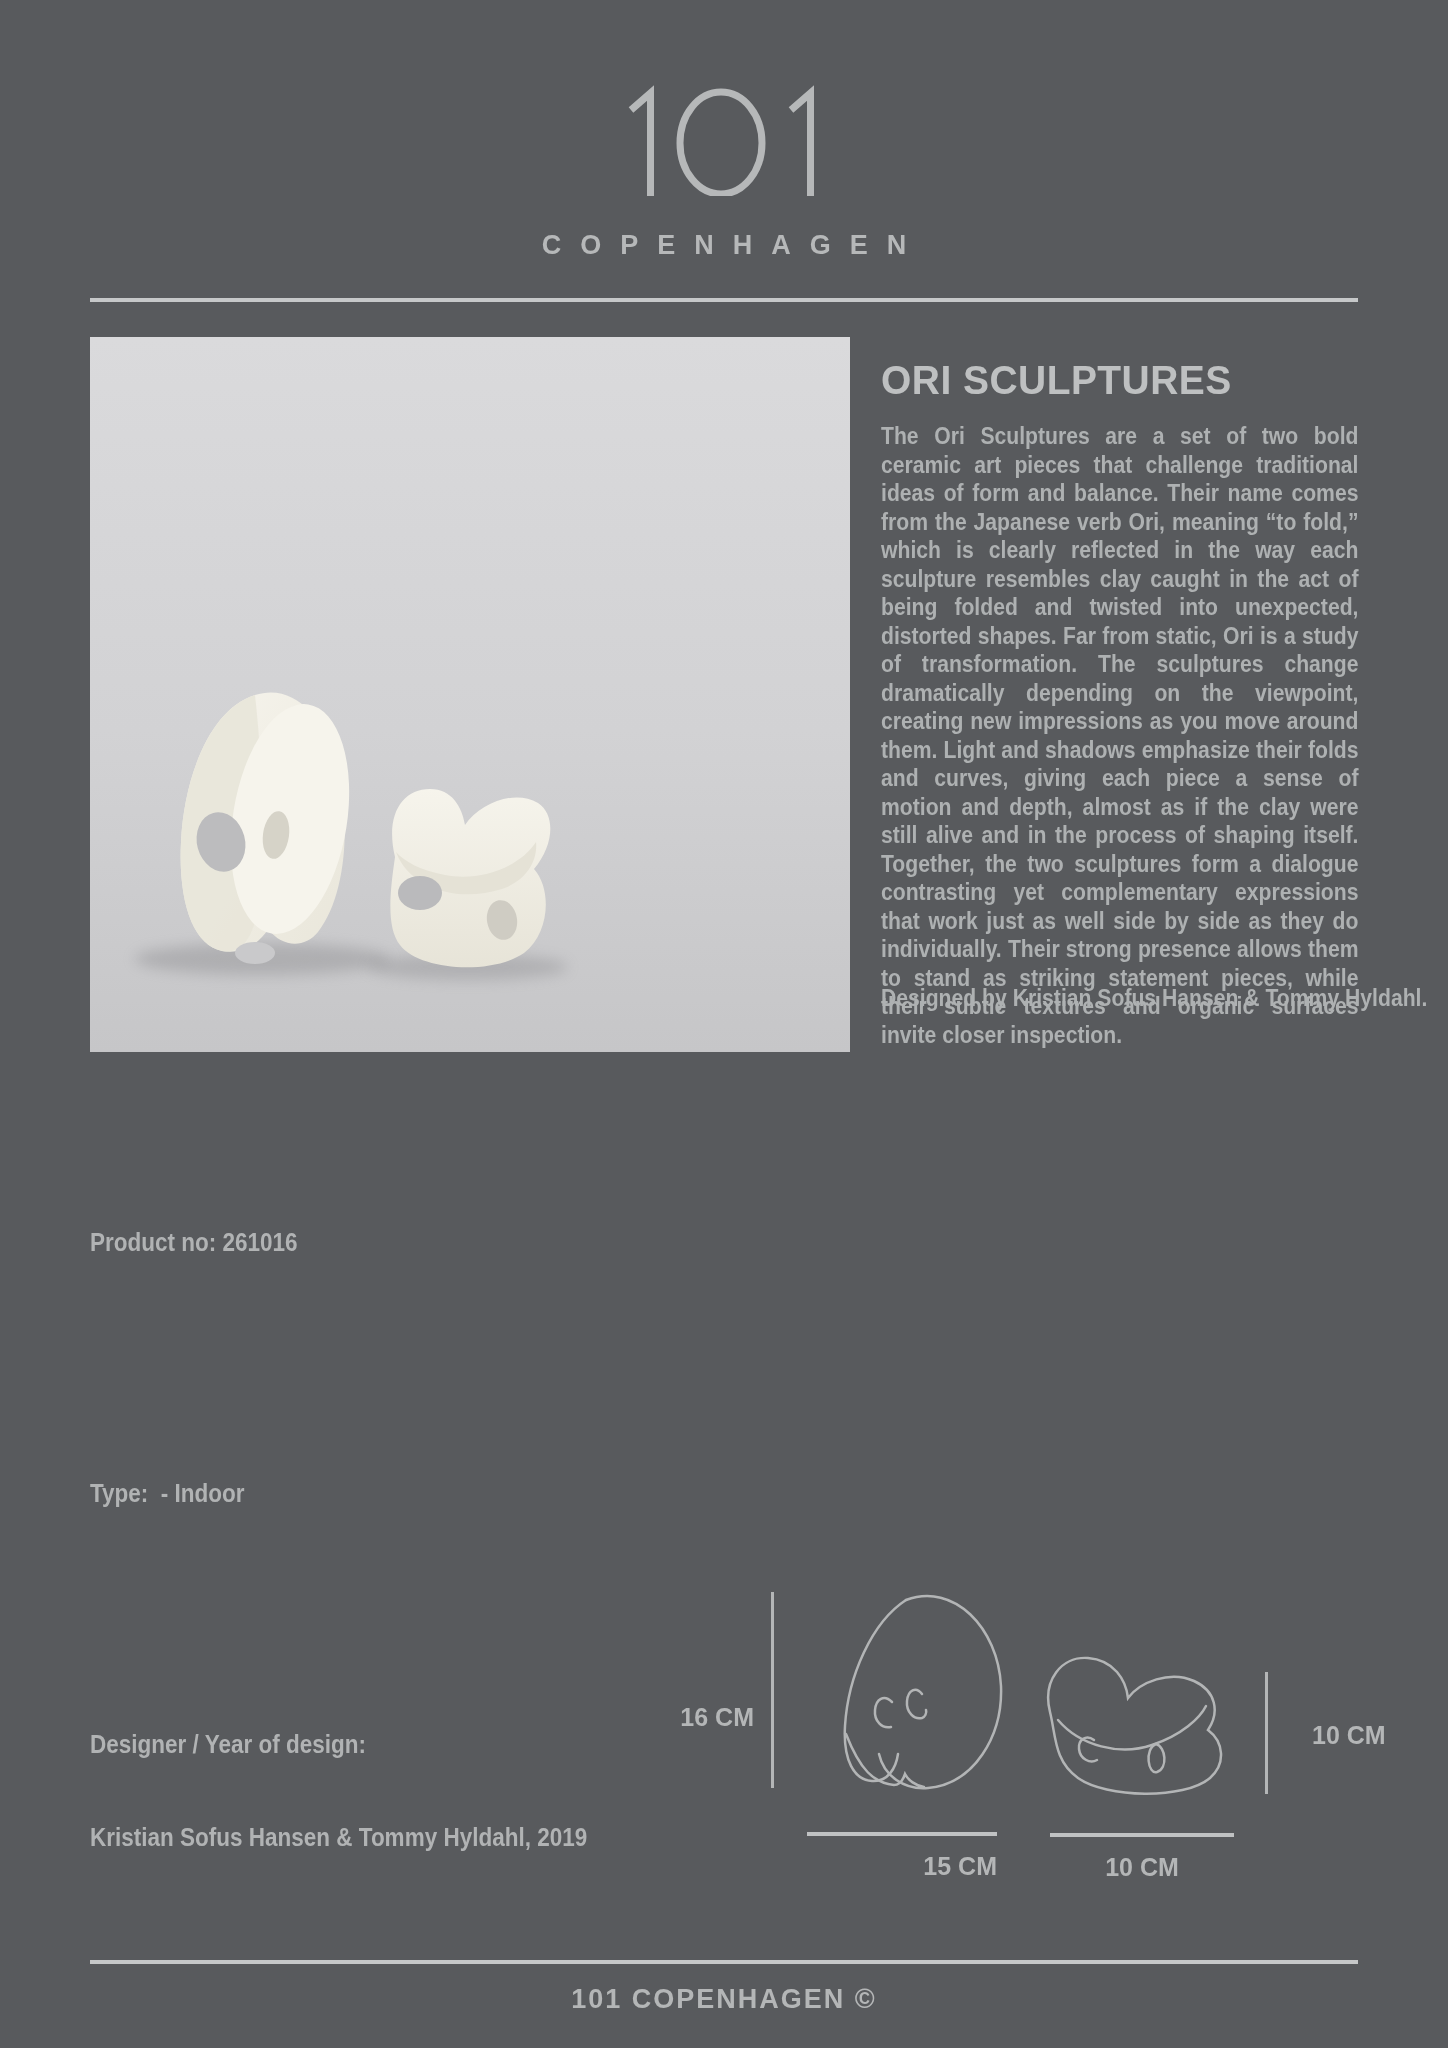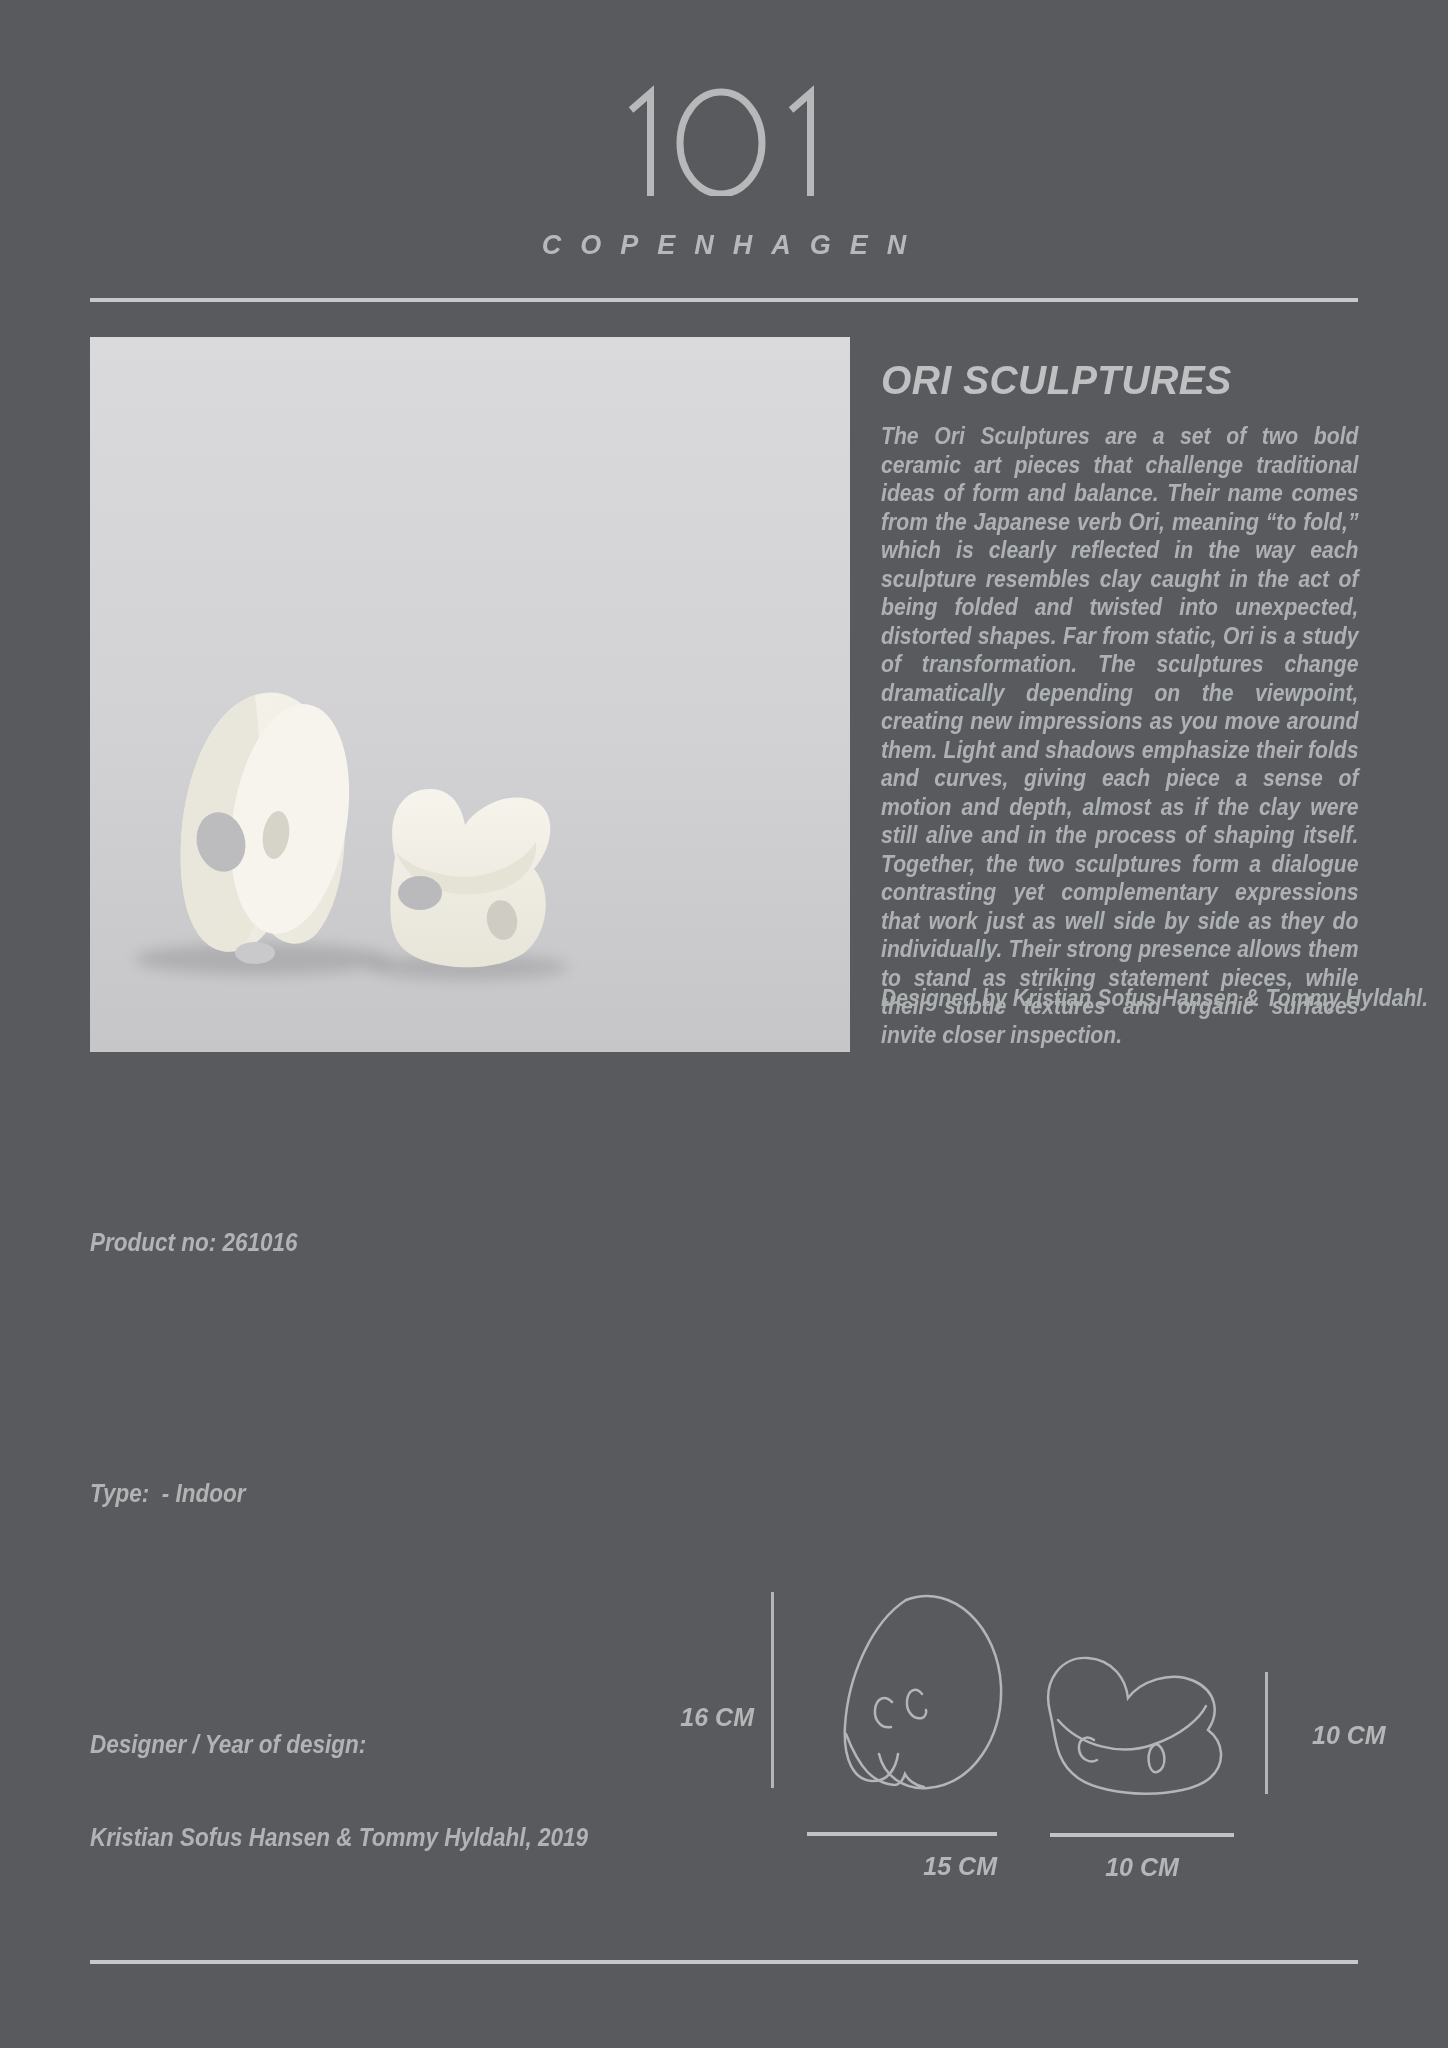--- a/index.html
+++ b/index.html
@@ -1,20 +1,19 @@
 <!DOCTYPE html>
 <html><head>
 <meta charset="utf-8">
 <style>
   html,body { margin:0; padding:0; background:#3a3c3e; }
   .page {
     position:relative; width:1448px; height:2048px; margin:0 auto;
     background:#585a5d; overflow:hidden;
     font-family:"Liberation Sans", sans-serif;
-    font-style:italic;
   }
   .rule { position:absolute; left:90px; width:1268px; height:4px; background:#c6c8c9; }
   .rule-top { top:298px; }
   .rule-bottom { top:1960px; }
 
   .logo-mark { position:absolute; left:619px; top:84px; }
   .wordmark {
     position:absolute; top:230px; left:0; width:100%;
     text-align:center; font-size:27px; font-weight:bold;
     letter-spacing:19px; text-indent:19px; color:#b6b8b9;
@@ -184,14 +183,15 @@
   <div class="dim-hline hline-big"></div>
   <div class="dim-vline vline-small"></div>
   <div class="dim-hline hline-small"></div>
 
   <div class="dim-label lbl-16">16 CM</div>
   <div class="dim-label lbl-15">15 CM</div>
   <div class="dim-label lbl-10">10 CM</div>
   <div class="dim-label lbl-17">10 CM</div>
 
   <div class="rule rule-bottom"></div>
+  <div class="footer-text">101 COPENHAGEN ©</div>
 
 </div>
 
 </body></html>

